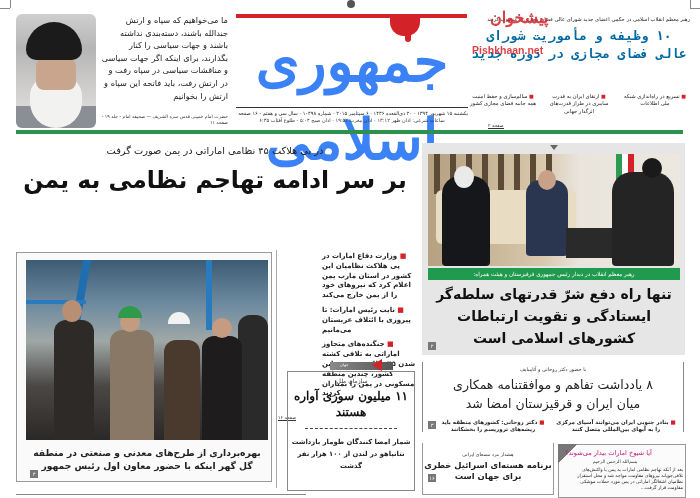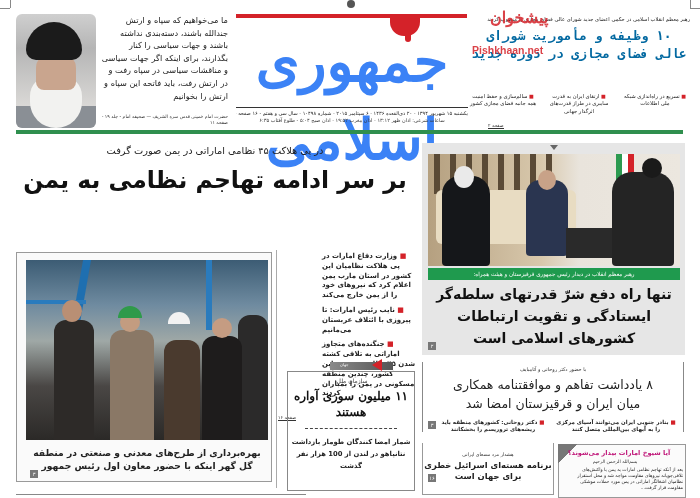--- a/index.html
+++ b/index.html
@@ -103,21 +103,21 @@
   .ag-kicker { left: 422px; top: 366px; width: 262px; font-size: 5px; color: #333; text-align: center; }
   .ag-head { left: 422px; top: 375px; width: 262px; font-size: 12.5px; line-height: 19px; text-align: center; color: #222; }
   .ag-sub { top: 419px; font-size: 5.5px; line-height: 6.6px; color: #222; text-align: center; font-weight: bold; }
   .ag-sub .b { color: #d42229; }
 
   .isr-box { left: 422px; top: 443px; width: 132px; height: 52px; border: 1px solid #999; border-top: none; }
   .isr-kicker { left: 422px; top: 452px; width: 132px; font-size: 4.8px; color: #333; text-align: center; }
   .isr-head { left: 422px; top: 460px; width: 132px; font-weight: bold; font-size: 8.4px; line-height: 11px; text-align: center; color: #222; }
 
   .ed-box { left: 558px; top: 444px; width: 128px; height: 54px; border: 1px solid #999; background: #fbfbfb; }
-  .ed-title { left: 565px; top: 449px; width: 108px; font-weight: bold; font-size: 6.6px; color: #c0187a; text-align: center; }
+  .ed-title { left: 565px; top: 449px; width: 108px; font-weight: normal; font-size: 6.6px; color: #c0187a; text-align: left; }
   .ed-bism { left: 565px; top: 459px; width: 100px; font-size: 4.6px; color: #333; text-align: center; }
   .ed-body { left: 565px; top: 467px; width: 118px; font-size: 4.6px; line-height: 6px; color: #222; text-align: right; overflow: hidden; height: 31px; }
   .ed-corner { left: 558px; top: 444px; width: 22px; height: 26px; background: linear-gradient(135deg, #777 0 40%, transparent 40%); }
 
   .bottom-rule { left: 16px; top: 494px; width: 290px; height: 1px; background: #888; }
 </style>
 </head>
 <body>
 
 <div class="crop" style="left:0;top:8px;width:10px;height:1px;"></div>
@@ -187,21 +187,21 @@
   <div style="text-align:left;"><span class="mid-pagelink">صفحه ۱۶</span></div>
 </div>
 
 <div class="abs mid-banner"></div>
 <div class="abs mid-banner-red"></div>
 <div class="abs mid-banner-text">جهان</div>
 <div class="abs mid-box"></div>
 <div class="abs mid-box-kicker">سازمان ملل:</div>
 <div class="abs mid-box-head">۱۱ میلیون سوری آواره هستند</div>
 <div class="abs mid-box-div"></div>
-<div class="abs mid-box-body">شمار امضا کنندگان طومار بازداشت نتانیاهو در لندن از 100 هزار نفر گذشت</div>
+<div class="abs mid-box-body">شمار امضا کنندگان طومار بازداشت نتانیاهو در لندن از ۱۰۰ هزار نفر گذشت</div>
 
 <div class="abs rp-box"></div>
 <div class="abs rp-arrow"></div>
 <div class="abs rp-photo">
   <div class="curtain" style="left:6px;"></div>
     <div class="curtain" style="left:22px;"></div>
     <div class="curtain" style="left:38px;"></div>
     <div class="curtain" style="left:54px;"></div>
     <div class="curtain" style="left:70px;"></div>
     <div class="curtain" style="left:86px;"></div>

